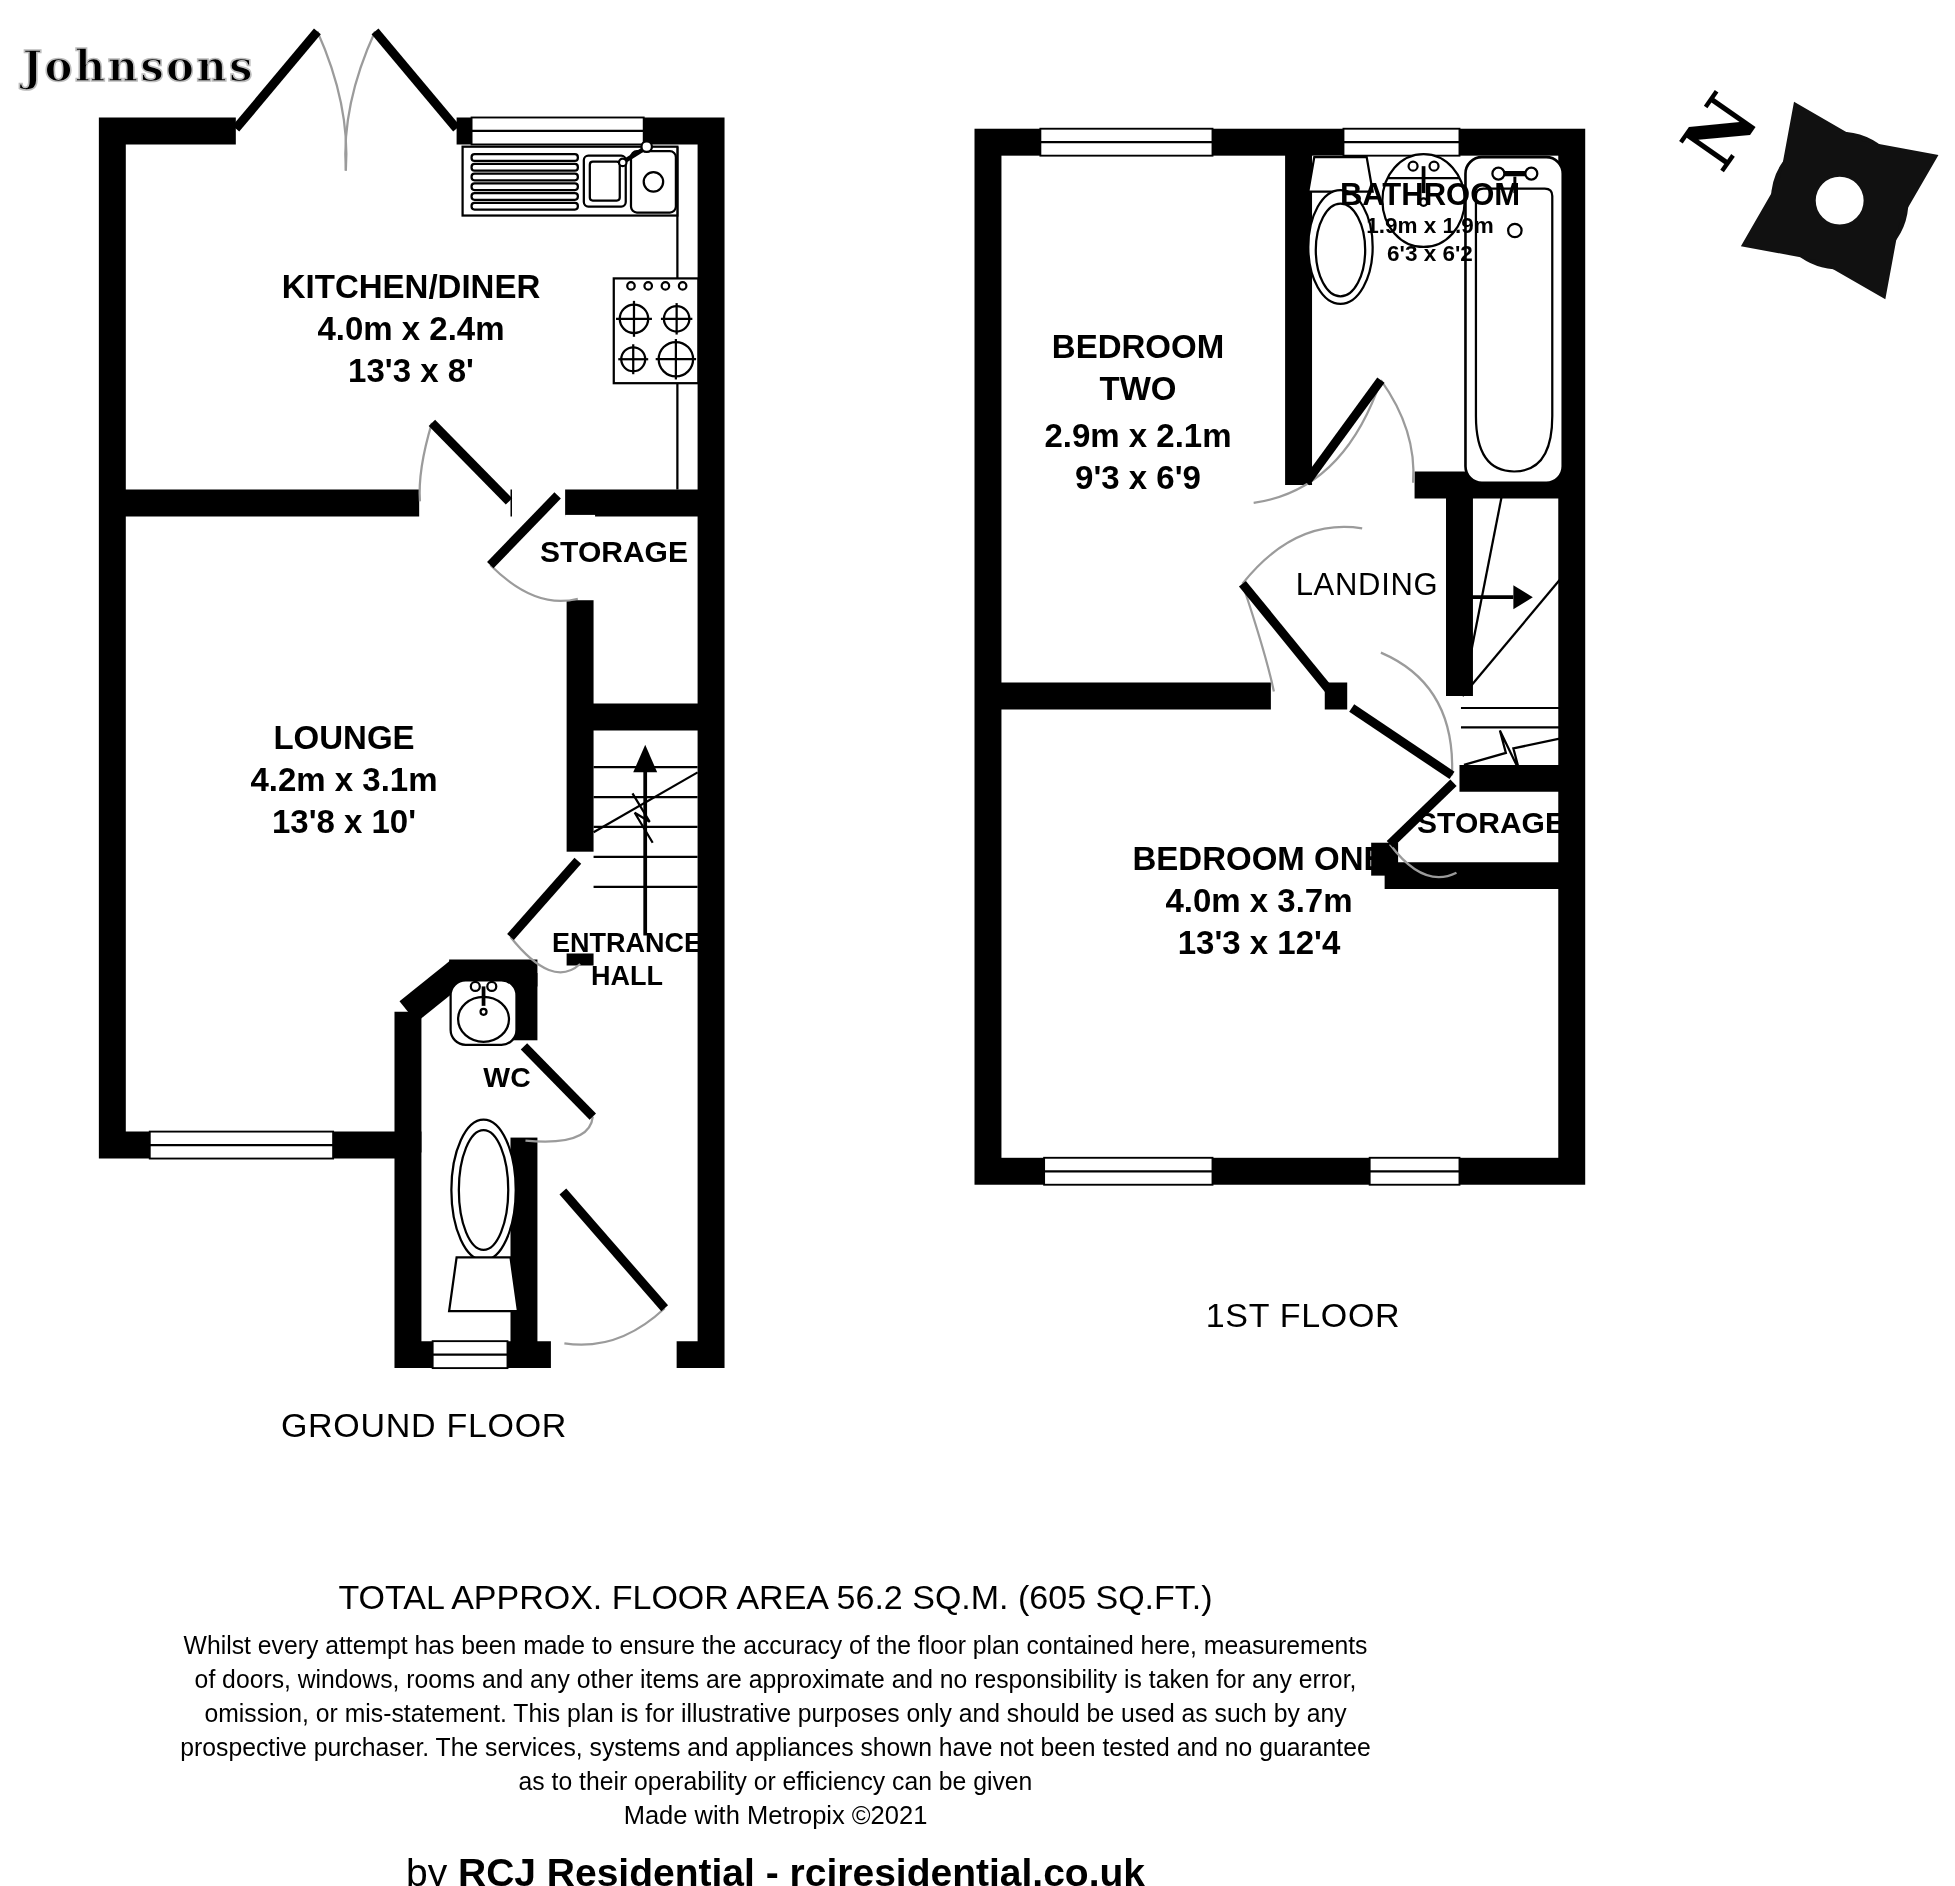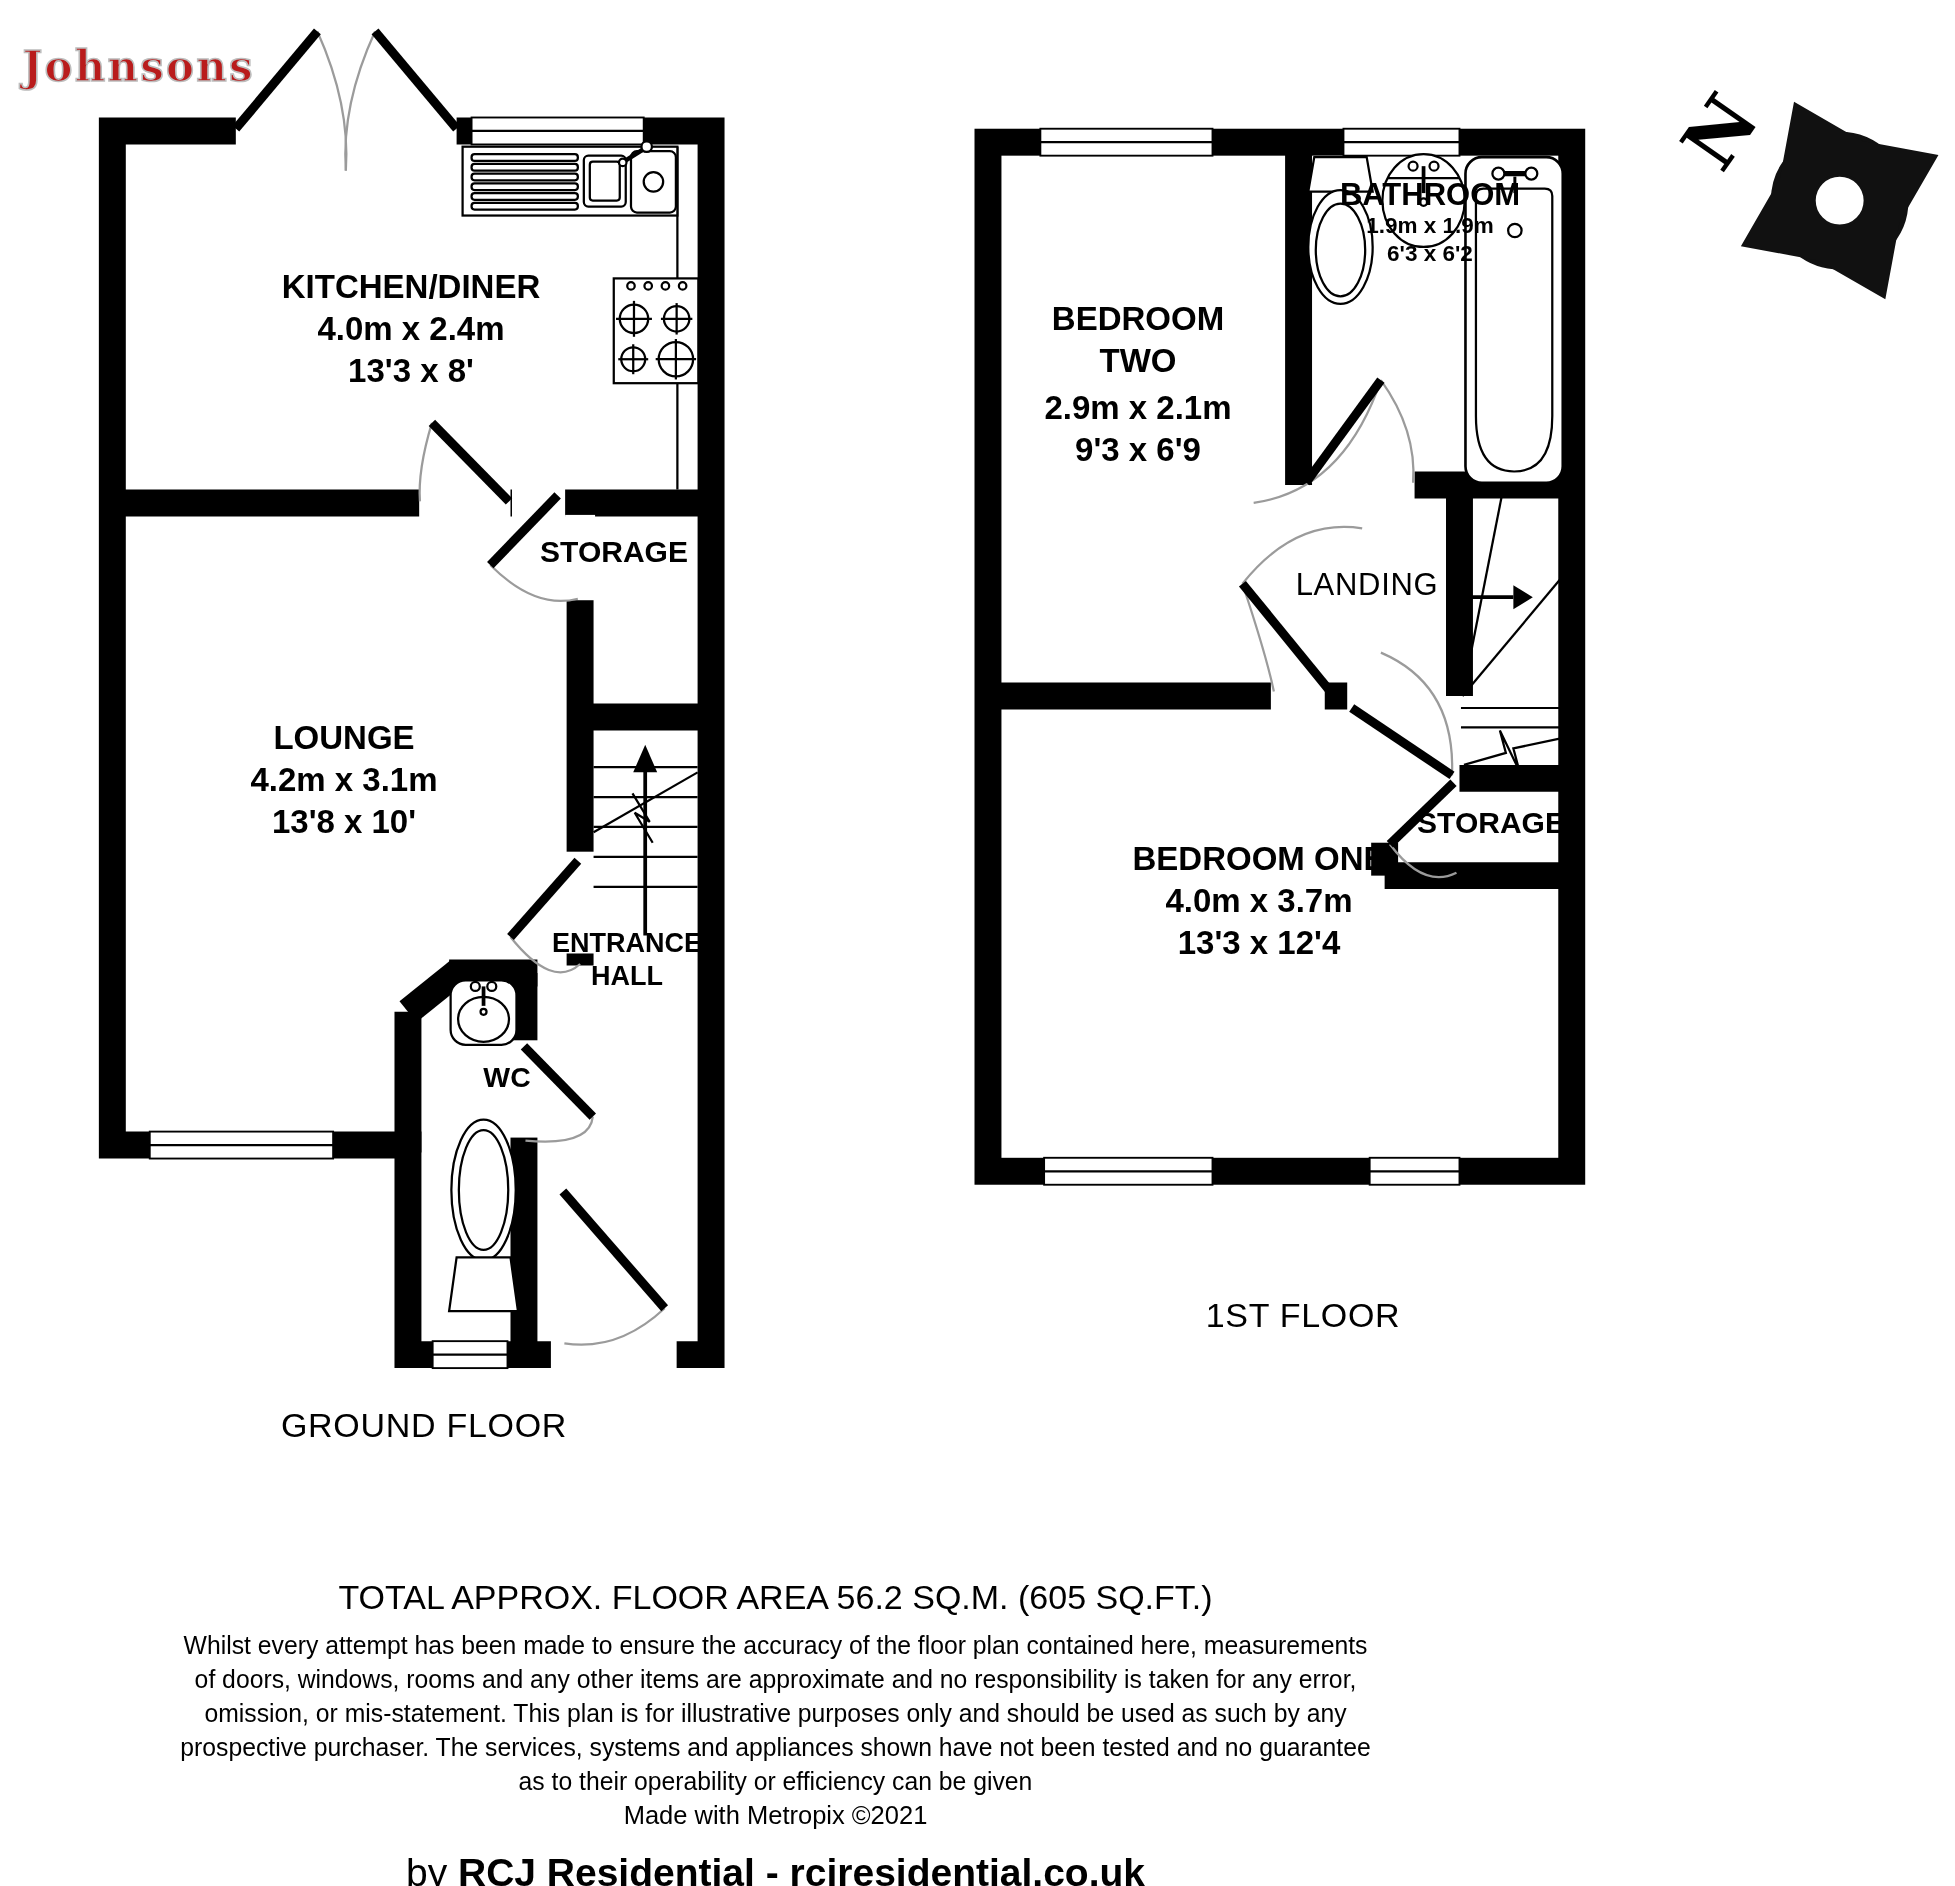--- a/index.html
+++ b/index.html
@@ -18,21 +18,21 @@
   .room-big{font-size:33px;line-height:42px;}
   .dims-gap{height:4.5px;}
   .bath-name{font-size:31px;line-height:34px;}
   .bath-dims{font-size:22.5px;line-height:28px;}
   .floor-label{font-size:34px;font-weight:400;letter-spacing:0.7px;}
   .landing{font-size:31px;font-weight:400;letter-spacing:0.7px;}
   .small-room{font-size:30px;}
   .hall{font-size:27px;line-height:33px;}
   .wclbl{font-size:28.4px;margin-left:28px;}
   #watermark{position:absolute;left:22.5px;top:42px;font-family:"DejaVu Serif",serif;
-             font-size:42px;font-weight:700;letter-spacing:2.2px;color:#b91c1c;
+             font-size:42px;font-weight:700;letter-spacing:2.2px;color:#000000;
              -webkit-text-stroke:1.6px #bdbdbd;}
   #compass-n{position:absolute;left:1686px;top:88px;font-family:"DejaVu Serif",serif;
              font-size:75px;font-weight:700;transform:rotate(-55deg);}
   #footer{position:absolute;left:0;top:1578px;width:1551px;text-align:center;}
   #total-area{font-size:34px;font-weight:400;margin-bottom:10.5px;}
   .disc-line{font-size:25.5px;line-height:34px;font-weight:400;transform:scaleX(.97);}
   #made-with{font-size:25.5px;line-height:34px;font-weight:400;}
   #credit{margin-top:19px;font-size:39px;}
   #credit .reg{font-weight:400;}
   #credit .bold{font-weight:700;}
@@ -284,21 +284,21 @@
     <div>4.2m x 3.1m</div>
     <div>13'8 x 10'</div>
   </div>
   <div class="lbl small-room" style="left:614px;top:552px;">STORAGE</div>
   <div class="lbl hall" style="left:627px;top:960px;">
     <div>ENTRANCE</div>
     <div>HALL</div>
   </div>
   <div class="lbl wclbl" style="left:479px;top:1078px;">WC</div>
 
-  <div class="lbl room-big" style="left:1138px;top:384px;">
+  <div class="lbl room-big" style="left:1138px;top:412px;">
     <div>BEDROOM</div>
     <div>TWO</div>
     <div class="dims-gap"></div>
     <div>2.9m x 2.1m</div>
     <div>9'3 x 6'9</div>
   </div>
   <div class="lbl" style="left:1430px;top:223px;">
     <div class="bath-name">BATHROOM</div>
     <div class="bath-dims">1.9m x 1.9m</div>
     <div class="bath-dims">6'3 x 6'2</div>

